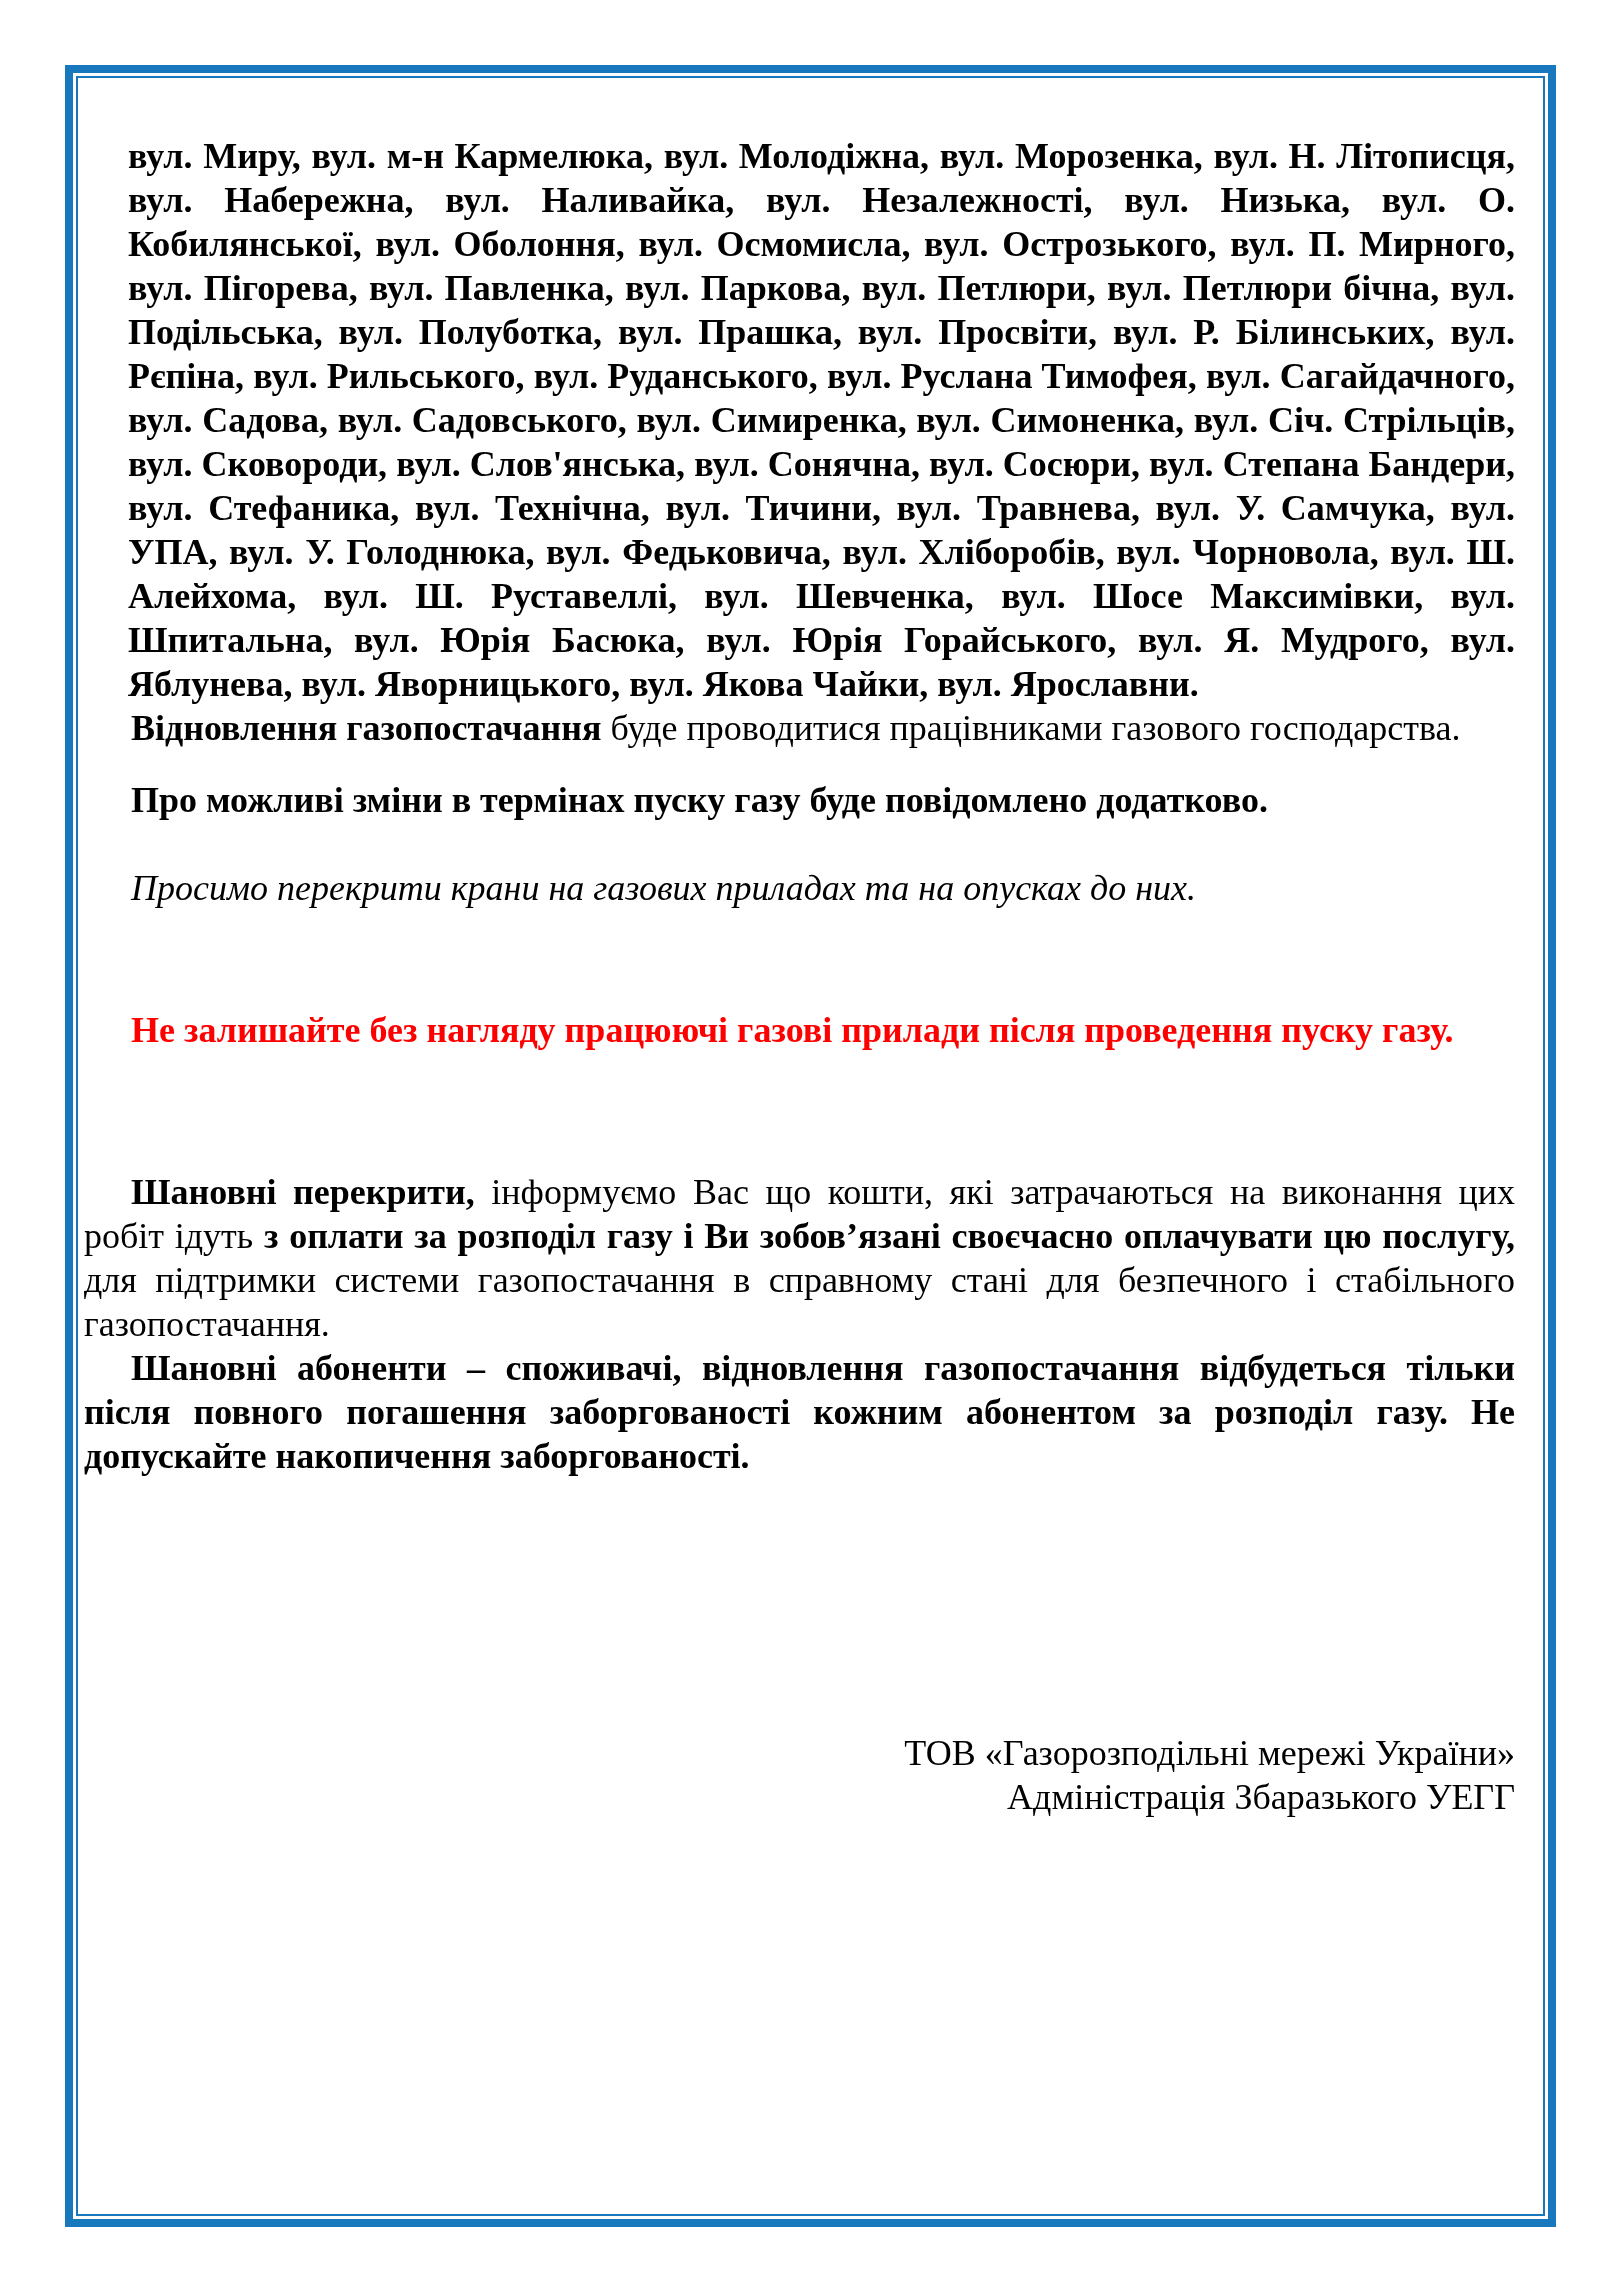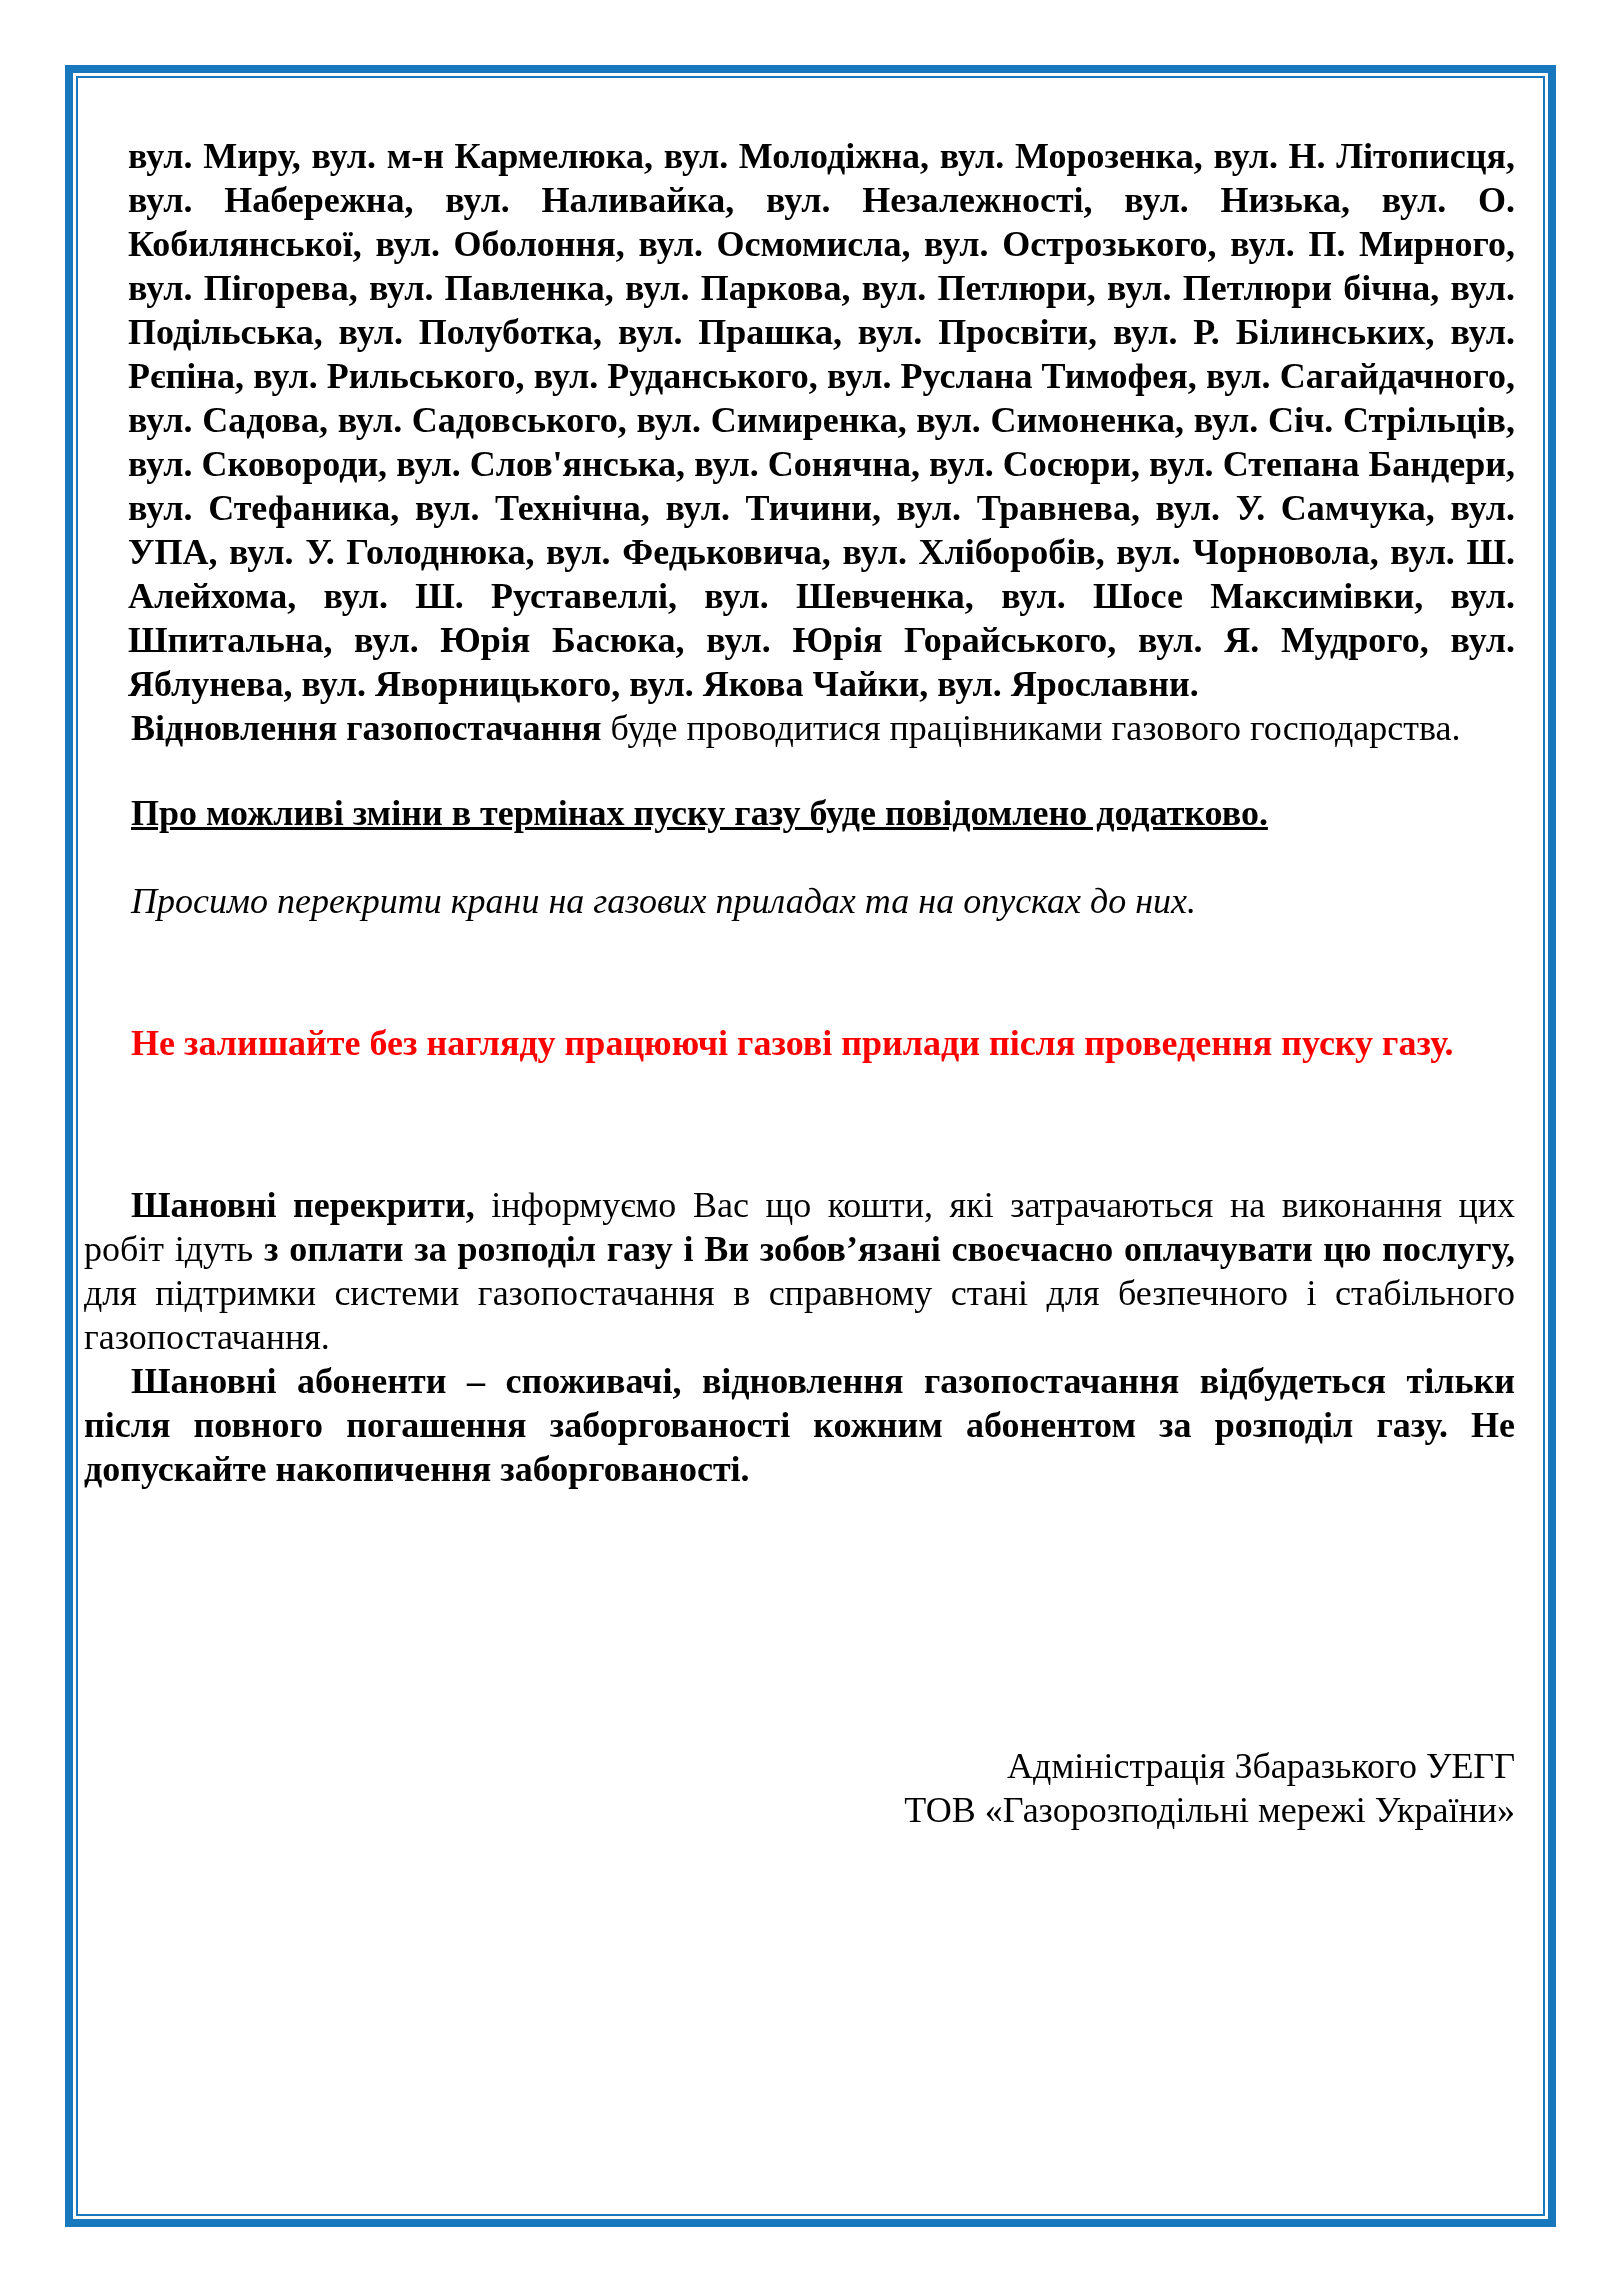--- a/index.html
+++ b/index.html
@@ -42,21 +42,21 @@
   }
   p { margin: 0; }
   .bold { font-weight: bold; }
   .street-list {
     font-weight: bold;
     text-align: justify;
     margin-left: 44px;
   }
   .indent { text-indent: 47px; }
   .p-restoration { text-align: justify; }
-  .p-changes { margin-top: 41px; font-weight: bold; text-decoration: underline; }
+  .p-changes { margin-top: 28px; font-weight: bold; }
   .p-valves { margin-top: 44px; font-style: italic; }
   .p-warning {
     margin-top: 98px;
     font-weight: bold;
     color: #ff0000;
     text-align: justify;
   }
   .p-consumers { margin-top: 118px; text-align: justify; }
   .p-subscribers { font-weight: bold; text-align: justify; }
   .signature {
@@ -82,19 +82,19 @@
 
     <p class="p-valves indent">Просимо перекрити крани на газових приладах та на опусках до них.</p>
 
     <p class="p-warning indent">Не залишайте без нагляду працюючі газові прилади після проведення пуску газу.</p>
 
     <p class="p-consumers indent"><span class="bold">Шановні перекрити,</span><span> інформуємо Вас що кошти, які затрачаються на виконання цих робіт ідуть </span><span class="bold">з оплати за розподіл газу і Ви зобов’язані своєчасно оплачувати цю послугу,</span><span> для підтримки системи газопостачання в справному стані для безпечного і стабільного газопостачання.</span></p>
 
     <p class="p-subscribers indent">Шановні абоненти – споживачі, відновлення газопостачання відбудеться тільки після повного погашення заборгованості кожним абонентом за розподіл газу. Не допускайте накопичення заборгованості.</p>
 
     <div class="signature">
+      <p>ТОВ «Газорозподільні мережі України»</p>
       <p>Адміністрація Збаразького УЕГГ</p>
-      <p>ТОВ «Газорозподільні мережі України»</p>
     </div>
 
   </div>
 </div>
 
 
 </body></html>

